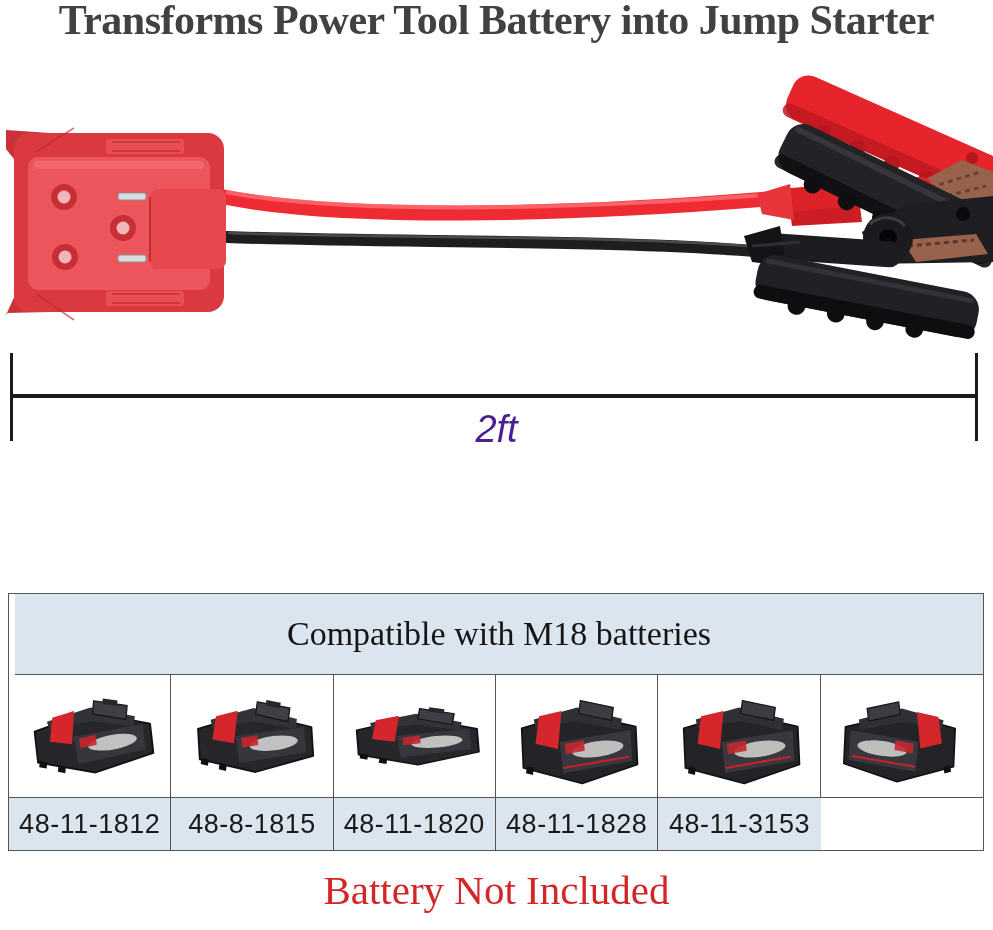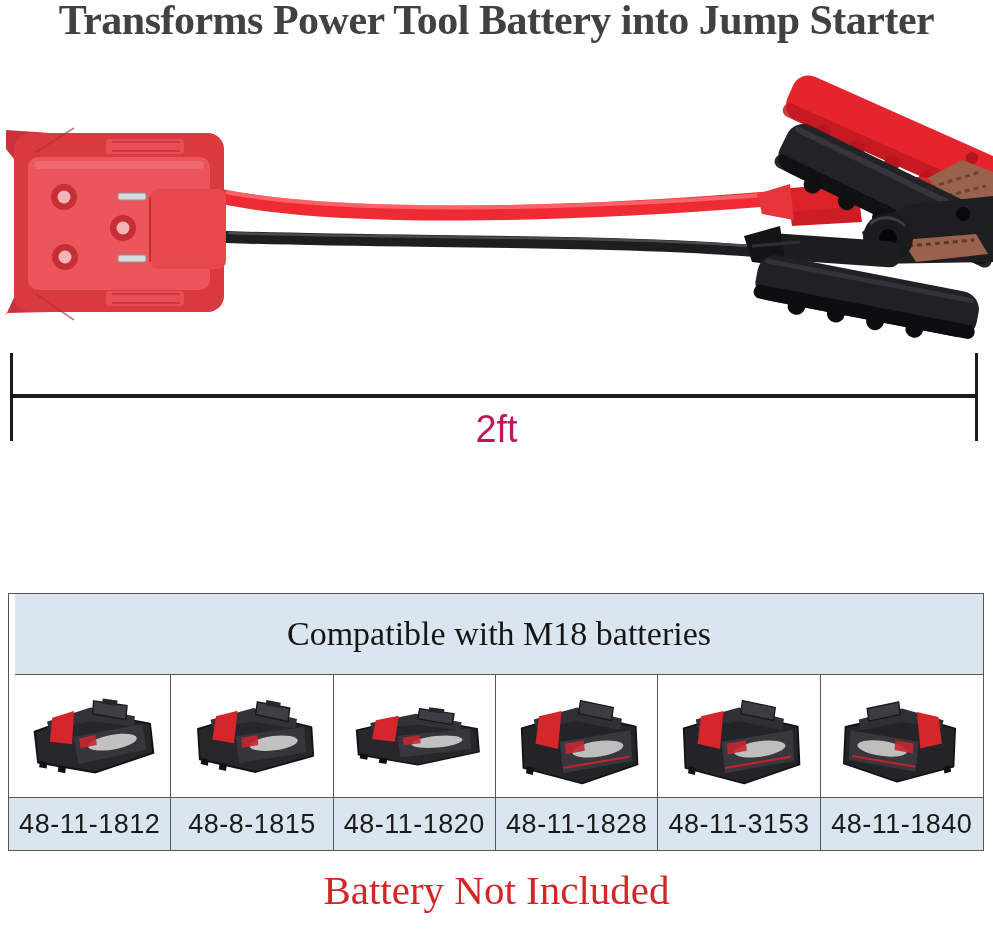--- a/index.html
+++ b/index.html
@@ -20,21 +20,21 @@
   .c-clamp-black{fill:var(--clamp-black,#232327);}
   .c-copper{fill:var(--copper,#99624d);}
   .s-cable-red{stroke:var(--cable-red,#ee2b33);}
   .s-cable-black{stroke:var(--cable-black,#1e1e21);}
 
   
   .hline{position:absolute;left:10px;top:394px;width:968px;height:4px;background:#1b1b1b;}
   .tick{position:absolute;top:353px;width:3px;height:88px;background:#1b1b1b;}
   .tick.l{left:10px}.tick.r{left:975px}
   .mlabel{position:absolute;top:408px;left:0;width:993px;text-align:center;
-          font-size:38px;color:#be185d;}
+          font-size:38px;color:#4c1d95;font-style:italic;}
 
   
   .tbl{position:absolute;left:8px;top:593px;width:974px;
        border:1px solid var(--table-border,#555);}
   .tbl-header{height:80px;background:var(--table-header-bg,#dbe5f0);
        border-bottom:1px solid var(--table-border,#555);
        display:flex;align-items:center;justify-content:center;
        font-family:"Liberation Serif",serif;font-size:34px;color:#151515;margin-left:6px;}
   .tbl-row{display:grid;grid-template-columns:repeat(6,1fr);}
   .img-cell{height:122px;background:#fff;
@@ -228,18 +228,17 @@
             <use href="#batt-x"></use>
           </svg>
         </div>
     </div>
     <div class="tbl-row nums">
       <div class="num-cell">48-11-1812</div>
       <div class="num-cell">48-8-1815</div>
       <div class="num-cell">48-11-1820</div>
       <div class="num-cell">48-11-1828</div>
       <div class="num-cell">48-11-3153</div>
-      <div class="num-cell">48-11-1840</div>
     </div>
   </div>
 
   <div class="note">Battery Not Included</div>
 </div>
 
 </body></html>

